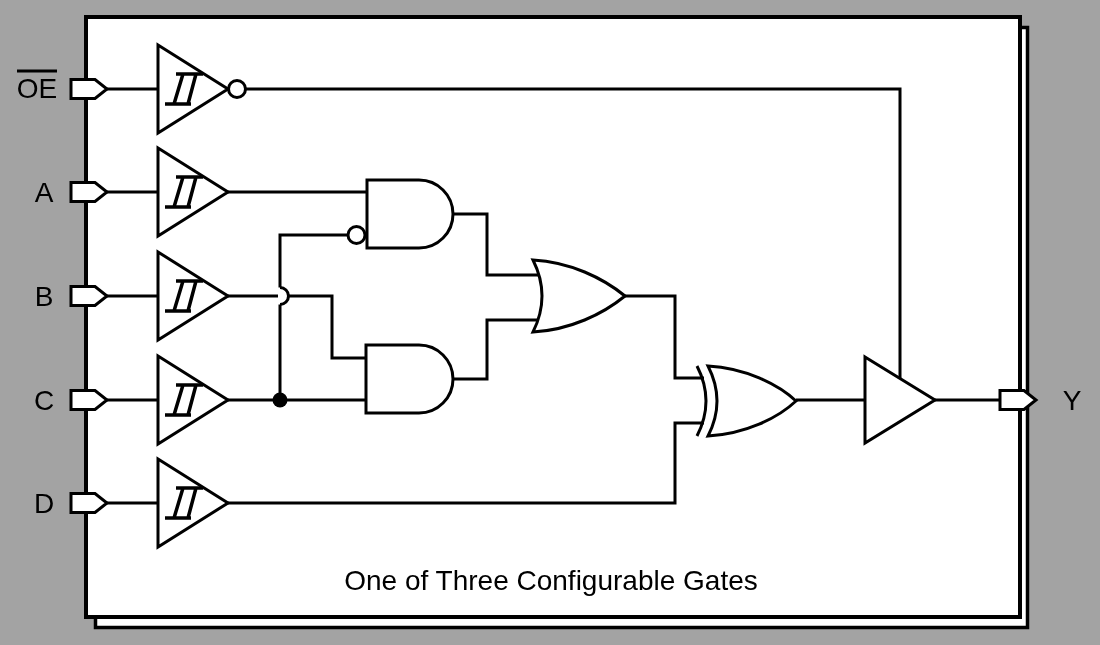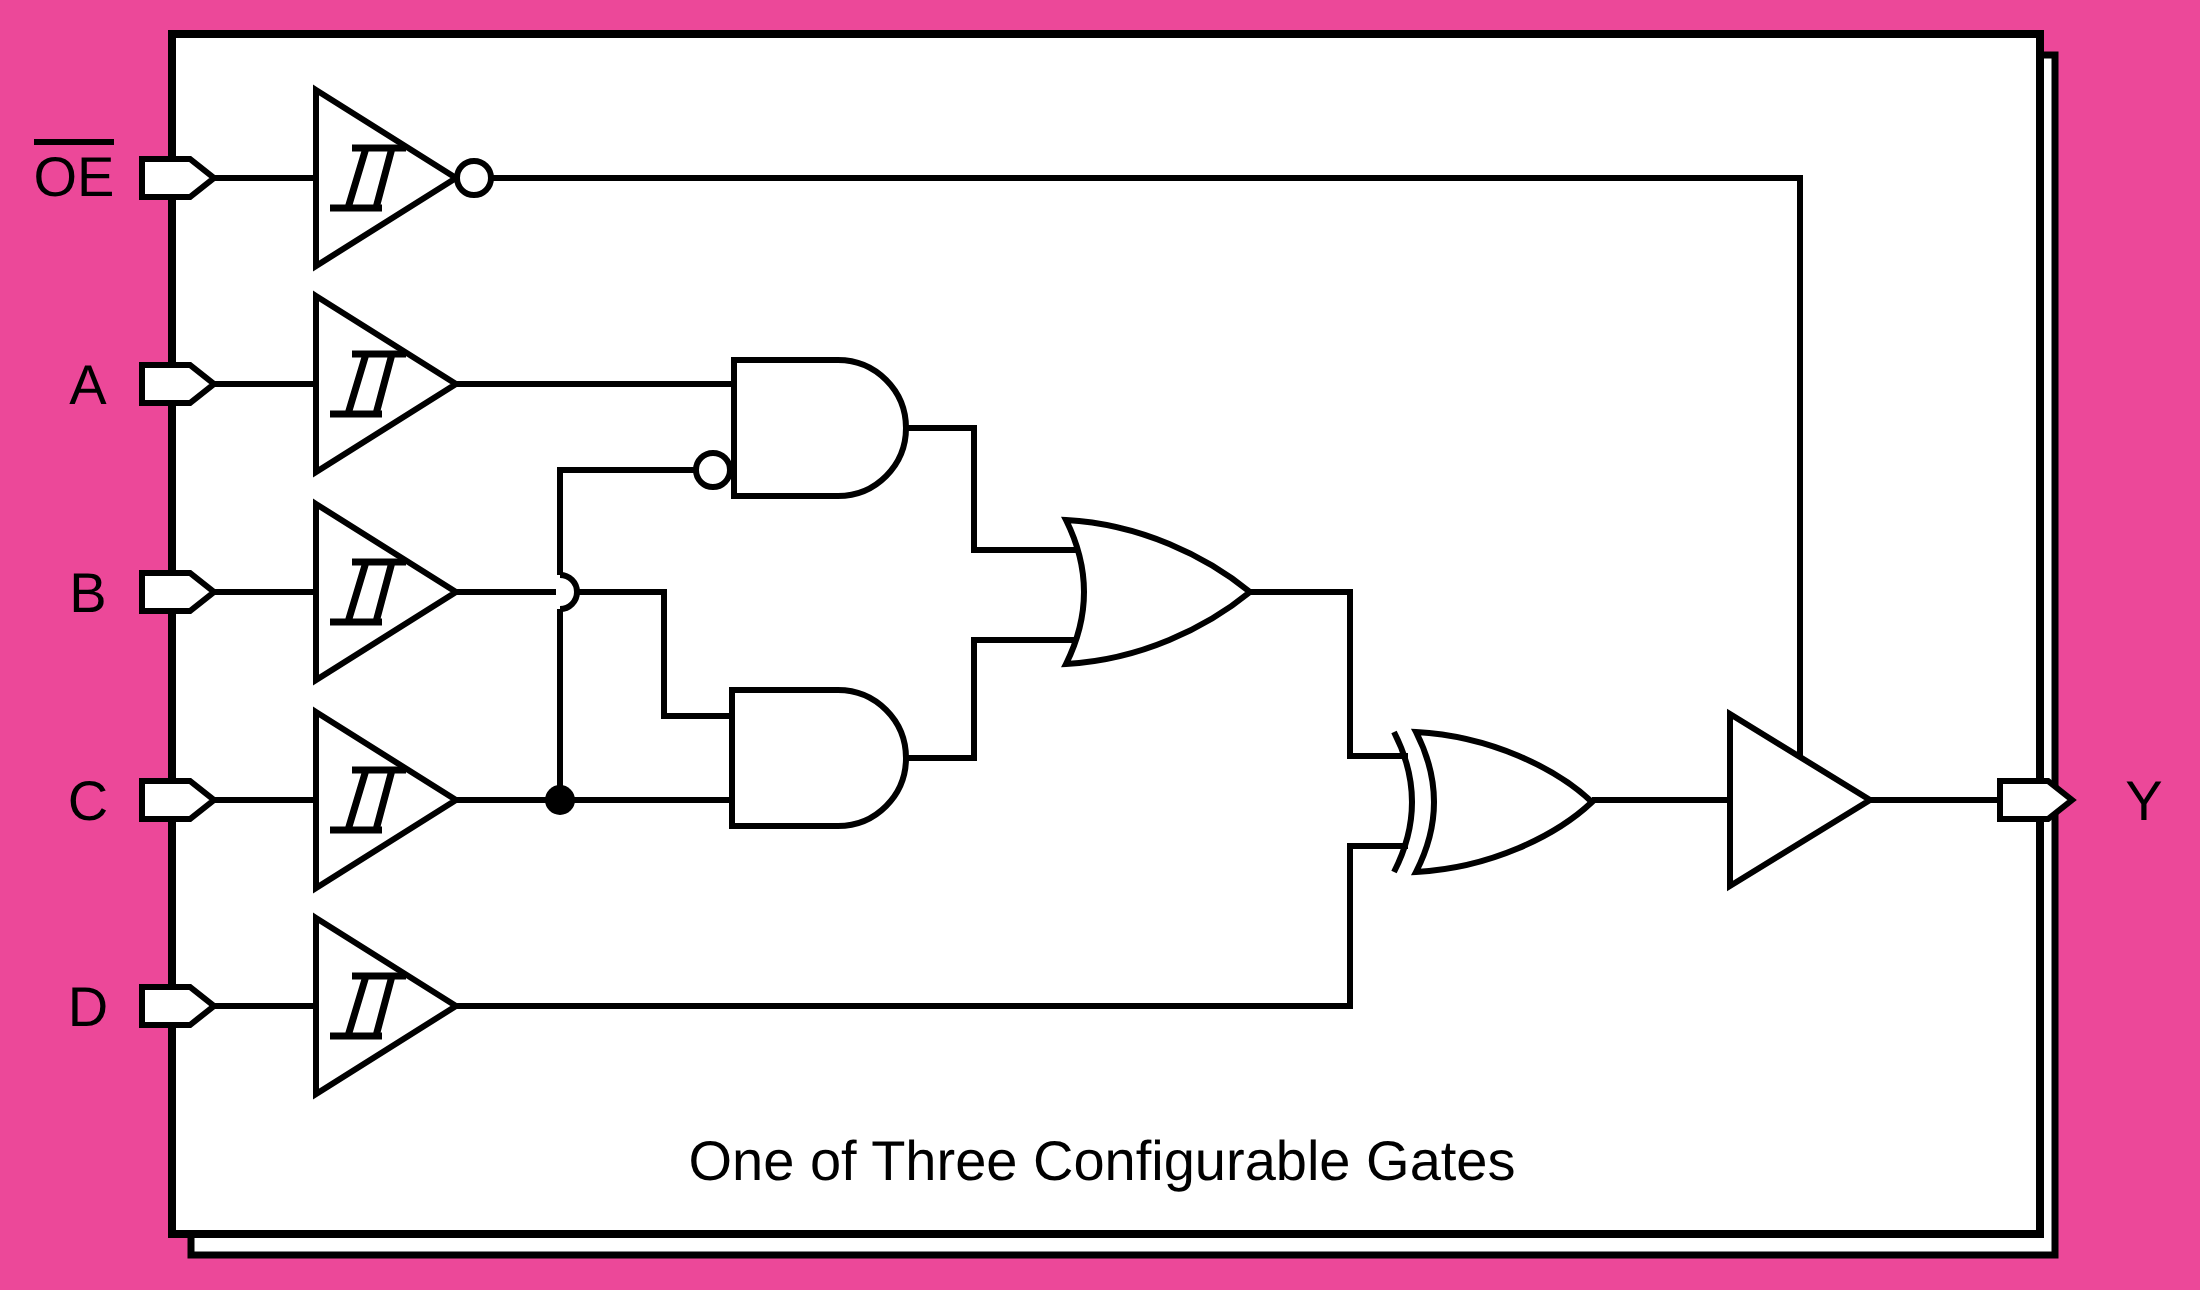--- a/index.html
+++ b/index.html
@@ -1,20 +1,20 @@
 <!DOCTYPE html>
 <html><head>
 <meta charset="utf-8">
 <style>
   html, body { margin: 0; padding: 0; background: #ffffff; }
   .stage {
     position: relative;
     width: 1100px;
     height: 645px;
-    background: #ec4899;
+    background: #a3a3a3;
     font-family: "Liberation Sans", sans-serif;
   }
   svg text {
     font-family: "Liberation Sans", sans-serif;
     font-size: 28px;
     fill: #000000;
   }
 </style>
 </head>
 <body>

